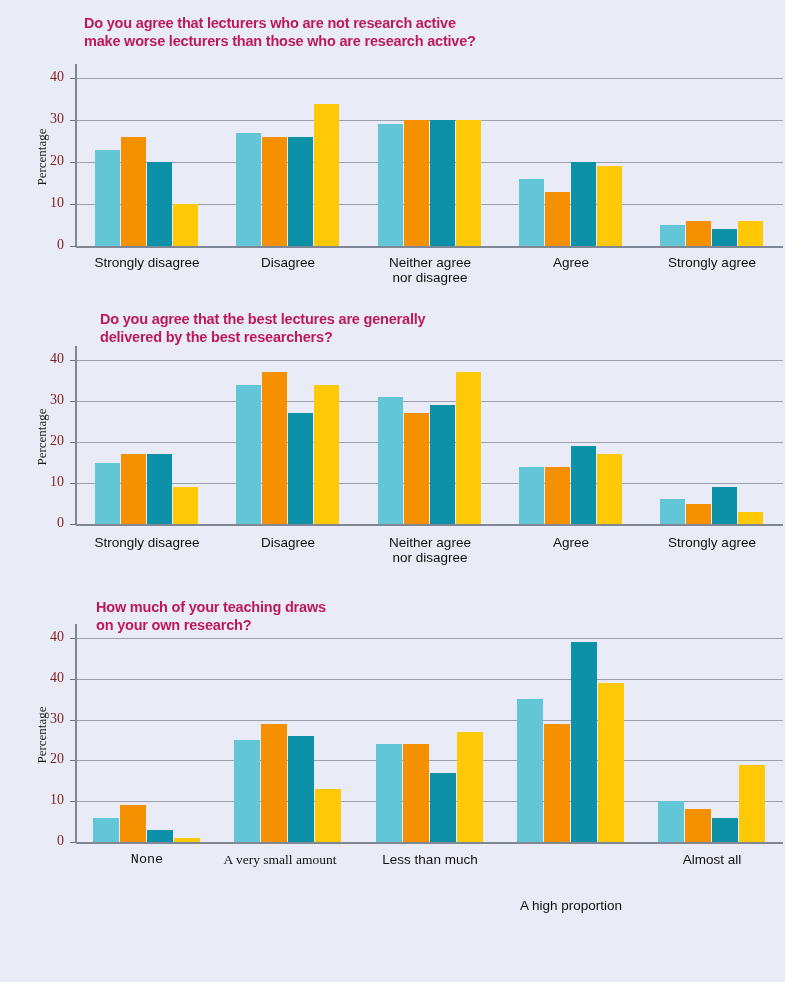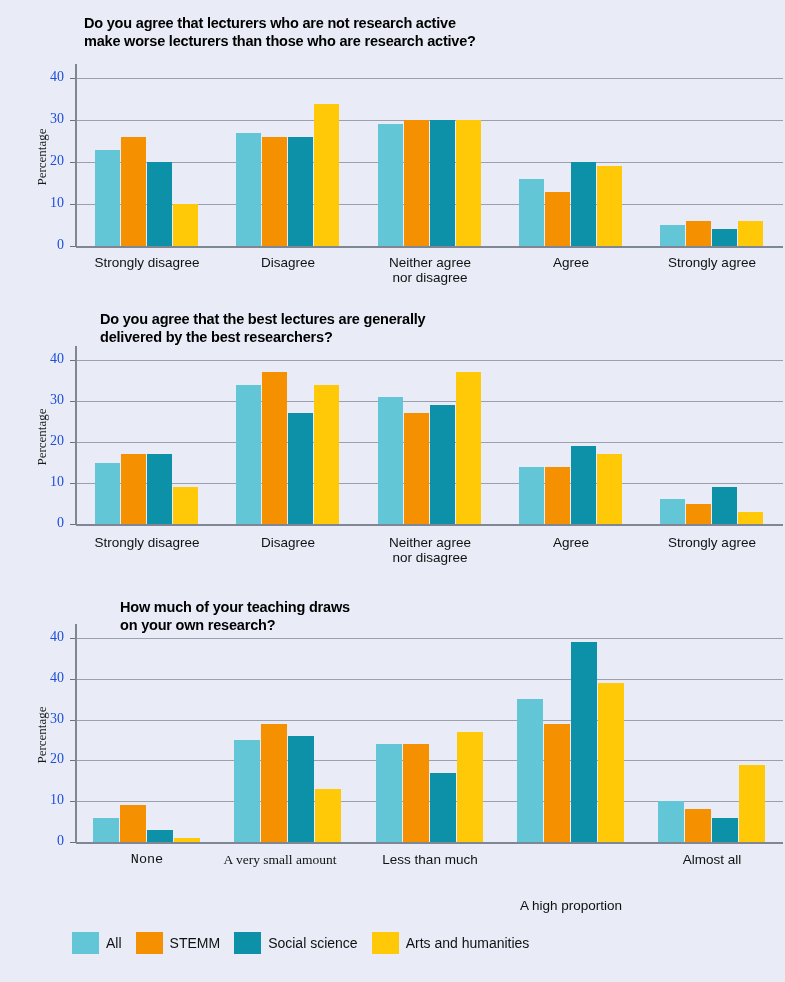--- a/index.html
+++ b/index.html
@@ -12,41 +12,41 @@
   .page{position:relative;width:785px;height:982px;}
 
   .panel{position:absolute;left:0;width:785px;}
 
   .chart-title{
     position:absolute;
     font-family:"Liberation Sans", sans-serif;
     font-weight:bold;
     font-size:14.5px;
     line-height:18px;
-    color:#000000;
+    color:#be185d;
     letter-spacing:-0.2px;
     white-space:pre-line;
   }
 
   .plot-wrap{position:absolute;}
 
   .ylabel{
     position:absolute;
     font-size:13px;
     color:#1a1a1a;
     transform:rotate(-90deg);
     transform-origin:center center;
     white-space:nowrap;
     font-family:"Liberation Serif", serif;
   }
 
   .ytick{
     position:absolute;
     font-size:14px;
-    color:#1d4ed8;
+    color:#7f1d1d;
     text-align:right;
     font-family:"Liberation Serif", serif;
     line-height:10px;
   }
 
   .gridline{
     position:absolute;
     height:1px;
     background:#9aa0ae;
   }
@@ -197,21 +197,21 @@
         <div class="xlabel" style="left: 491px; top: 235px; width: 160px;">Agree</div>
         <div class="bar" style="left: 660px; width: 25px; height: 25px; top: 199px; bottom: auto; background: rgb(99, 198, 214);"></div>
         <div class="bar" style="left: 686px; width: 25px; height: 20px; top: 204px; bottom: auto; background: rgb(245, 144, 0);"></div>
         <div class="bar" style="left: 712px; width: 25px; height: 37px; top: 187px; bottom: auto; background: rgb(13, 145, 168);"></div>
         <div class="bar" style="left: 738px; width: 25px; height: 12px; top: 212px; bottom: auto; background: rgb(255, 201, 7);"></div>
         <div class="xlabel" style="left: 632px; top: 235px; width: 160px;">Strongly agree</div>
       </div>
   </div>
 
   <div class="panel" style="top:590px;height:300px;">
-    <div class="chart-title" style="left:120px;top:8px;width:640px;">How much of your teaching draws
+    <div class="chart-title" style="left:96px;top:8px;width:640px;">How much of your teaching draws
 on your own research?</div>
     <div class="plot-wrap" style="left:0px;top:0px;width:785px;height:300px;">
         <div class="ylabel" style="left: -2px; top: 137px; width: 88px; text-align: center;">Percentage</div>
         <div class="tickmark" style="left: 70px; top: 252px;"></div>
         <div class="ytick" style="left: 22px; top: 246px; width: 42px;">0</div>
         <div class="gridline" style="left: 76px; top: 211px; width: 707px;"></div>
         <div class="tickmark" style="left: 70px; top: 211px;"></div>
         <div class="ytick" style="left: 22px; top: 205px; width: 42px;">10</div>
         <div class="gridline" style="left: 76px; top: 170px; width: 707px;"></div>
         <div class="tickmark" style="left: 70px; top: 170px;"></div>
@@ -248,32 +248,14 @@
         <div class="bar" style="left: 598px; width: 26px; height: 159px; top: 93px; bottom: auto; background: rgb(255, 201, 7);"></div>
         <div class="xlabel" style="left: 491px; top: 262px; width: 160px; margin-top: 46px;">A high proportion</div>
         <div class="bar" style="left: 658px; width: 26px; height: 41px; top: 211px; bottom: auto; background: rgb(99, 198, 214);"></div>
         <div class="bar" style="left: 685px; width: 26px; height: 33px; top: 219px; bottom: auto; background: rgb(245, 144, 0);"></div>
         <div class="bar" style="left: 712px; width: 26px; height: 24px; top: 228px; bottom: auto; background: rgb(13, 145, 168);"></div>
         <div class="bar" style="left: 739px; width: 26px; height: 77px; top: 175px; bottom: auto; background: rgb(255, 201, 7);"></div>
         <div class="xlabel" style="left: 632px; top: 262px; width: 160px;">Almost all</div>
       </div>
   </div>
 
-  <div class="legend" id="legend-root">
-      <div class="legend-item">
-        <span class="legend-swatch" style="background: rgb(99, 198, 214);"></span>
-        <span class="legend-text">All</span>
-      </div>
-      <div class="legend-item">
-        <span class="legend-swatch" style="background: rgb(245, 144, 0);"></span>
-        <span class="legend-text">STEMM</span>
-      </div>
-      <div class="legend-item">
-        <span class="legend-swatch" style="background: rgb(13, 145, 168);"></span>
-        <span class="legend-text">Social science</span>
-      </div>
-      <div class="legend-item">
-        <span class="legend-swatch" style="background: rgb(255, 201, 7);"></span>
-        <span class="legend-text">Arts and humanities</span>
-      </div>
-    </div>
 
 </div>
 
 </body></html>

